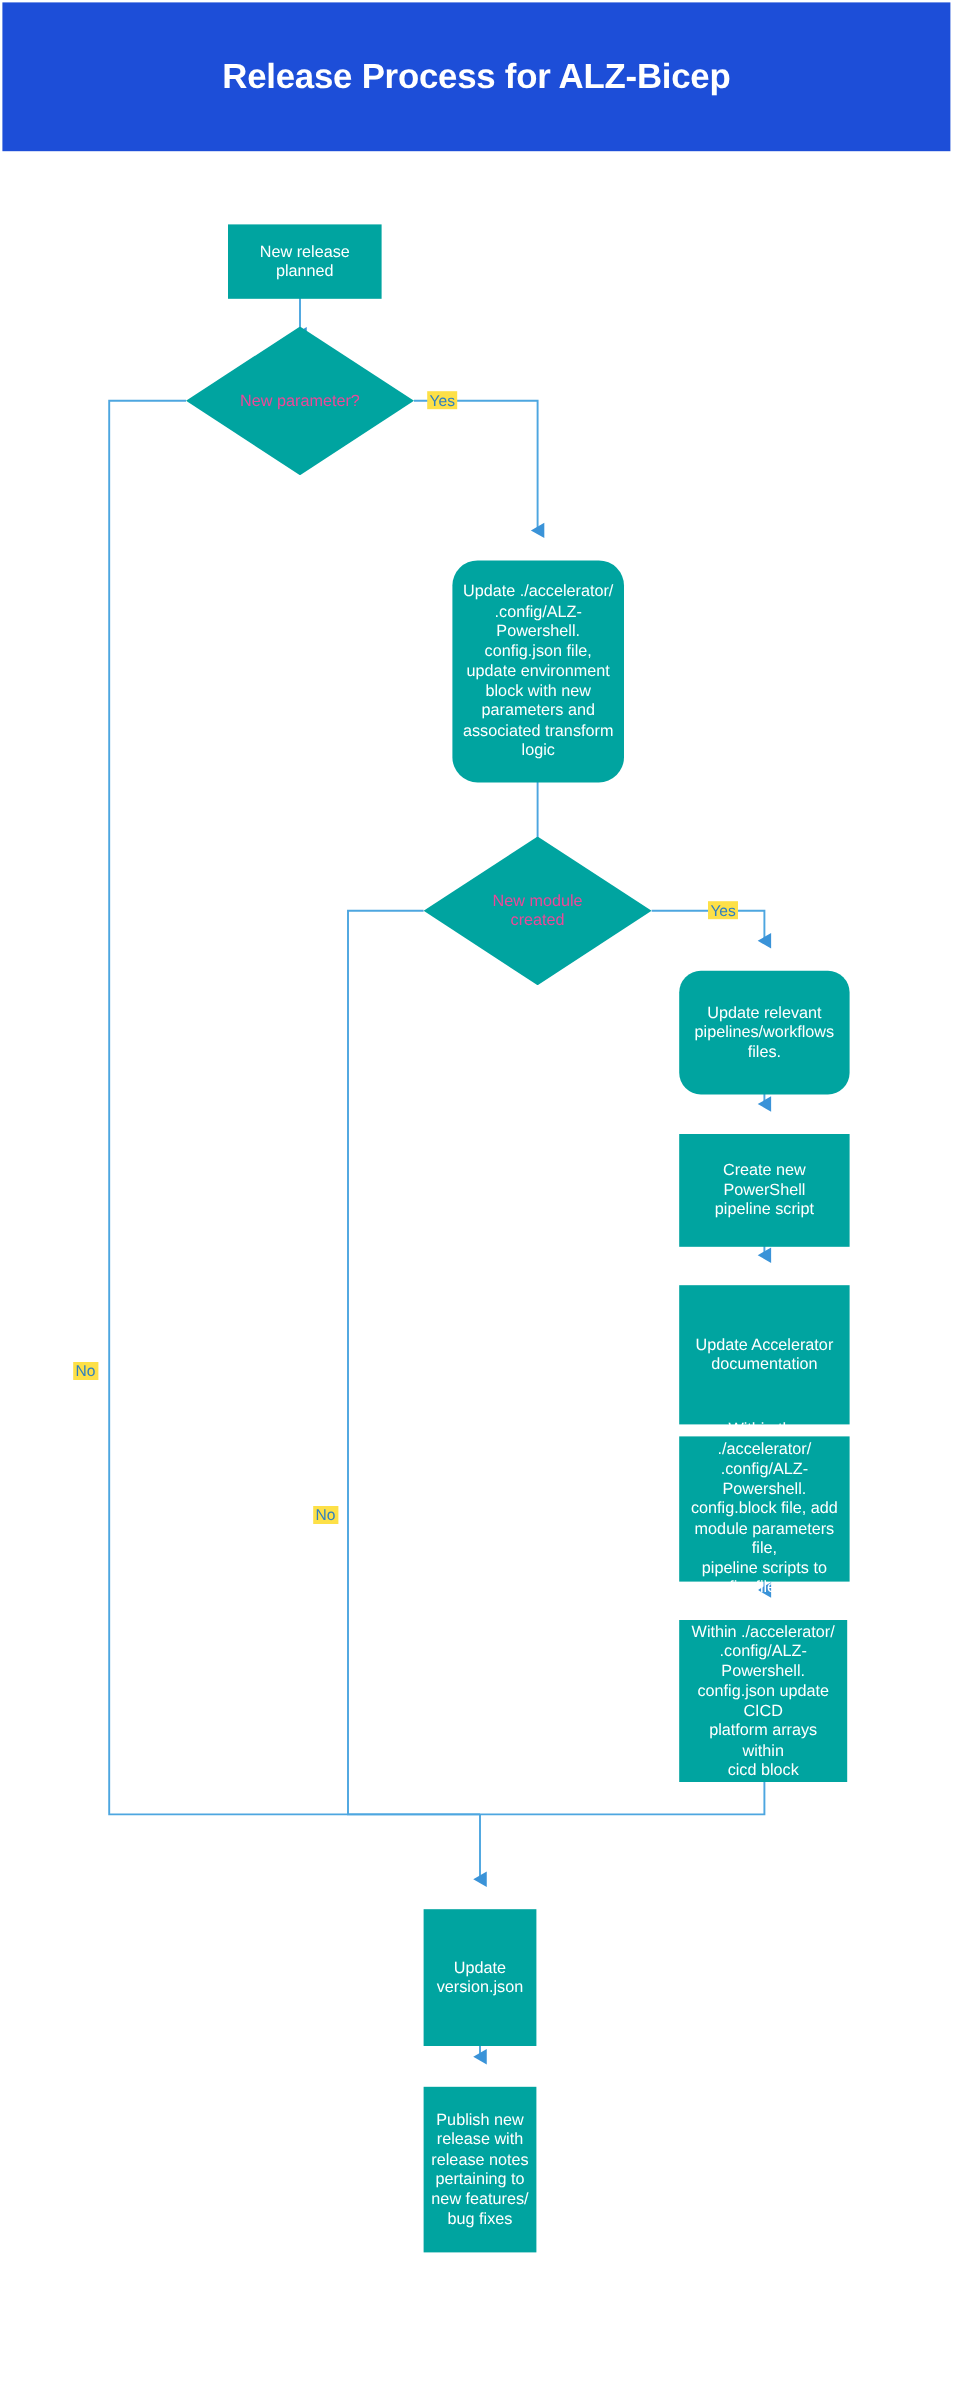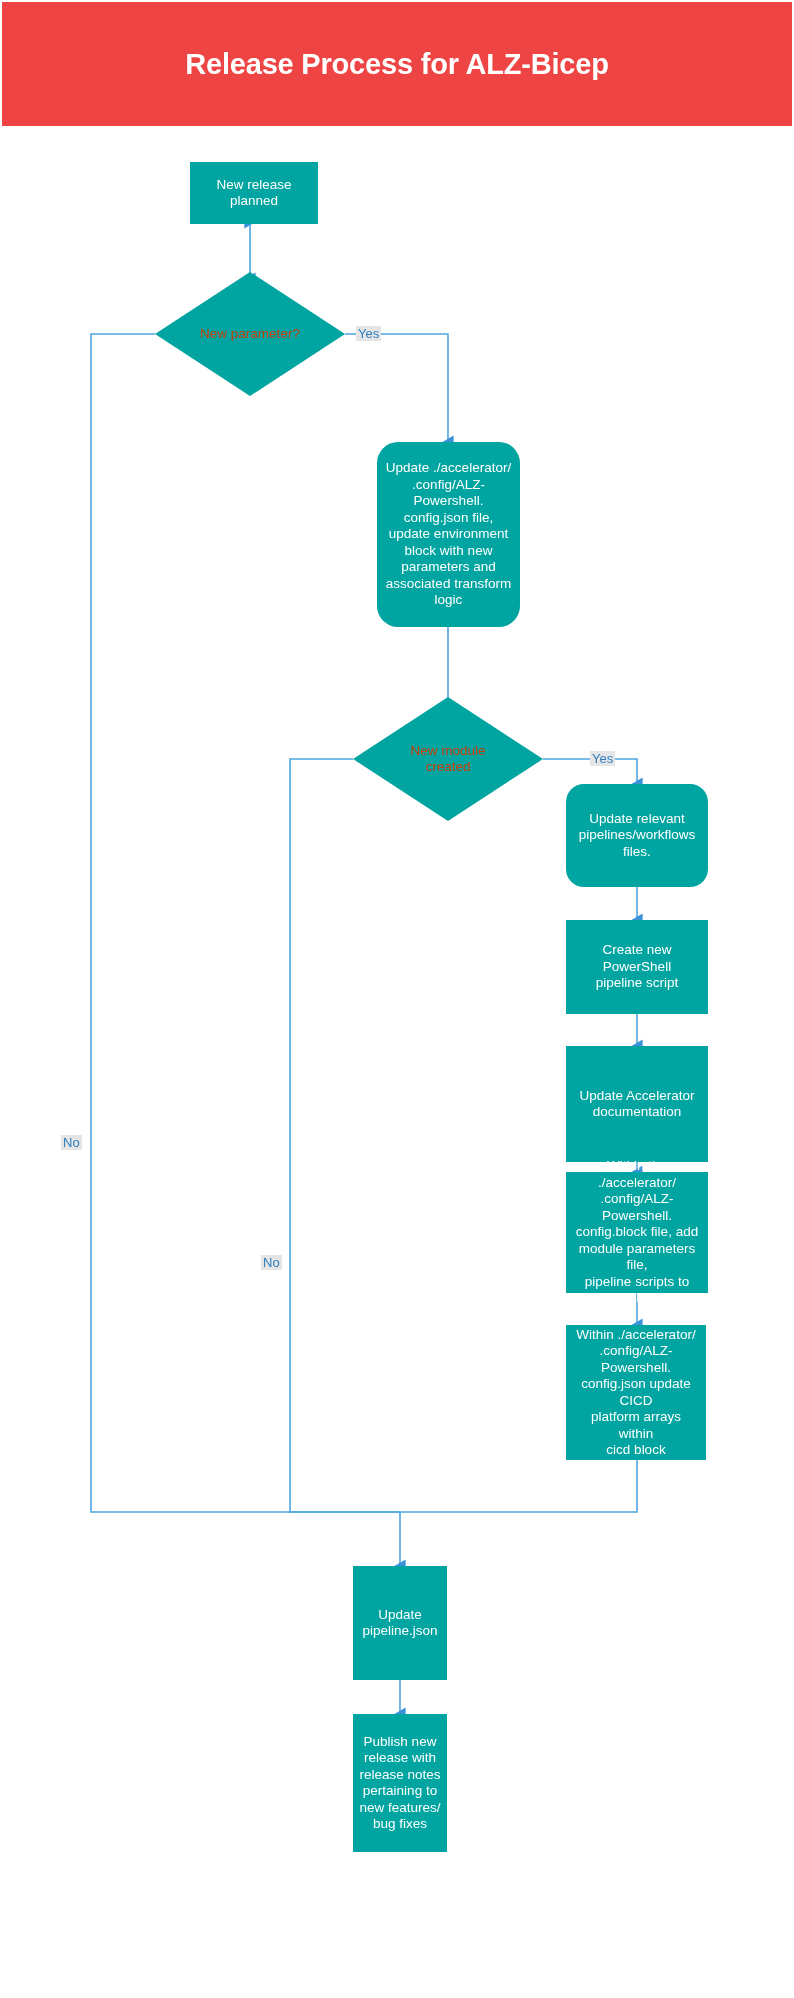--- a/index.html
+++ b/index.html
@@ -15,21 +15,21 @@
     overflow: hidden;
   }
 
   
   #header-banner {
     position: absolute;
     left: 2px;
     top: 2px;
     width: 790px;
     height: 124px;
-    background: #ef4444;
+    background: #1d4ed8;
     display: flex;
     align-items: center;
     justify-content: center;
   }
   #header-title {
     color: #ffffff;
     font-size: 29px;
     font-weight: bold;
     letter-spacing: -0.2px;
     text-align: center;
@@ -62,20 +62,21 @@
     justify-content: center;
     text-align: center;
     color: #ffffff;
     font-family: "Liberation Sans", sans-serif;
   }
   .node-process {
     background: #00a4a0;
     font-size: 13.5px;
     line-height: 16.5px;
     padding: 4px 6px;
+    margin-top: 25px;
   }
   .node-process .node-text {
     width: 100%;
     white-space: pre-line;
   }
 
   .node-decision {
     background: transparent;
   }
   .node-decision .diamond-shape {
@@ -86,31 +87,31 @@
     height: 100%;
     background: #00a4a0;
     clip-path: polygon(50% 0%, 100% 50%, 50% 100%, 0% 50%);
   }
   .node-decision .node-text {
     position: relative;
     z-index: 2;
     font-size: 13.5px;
     line-height: 16.5px;
     white-space: pre-line;
-    color: #c2410c;
+    color: #ec4899;
   }
 
   
   .edge-label {
     position: absolute;
     color: #2f7fc0;
     font-size: 13px;
     line-height: 15px;
     font-family: "Liberation Sans", sans-serif;
-    background: #e5e5e5;
+    background: #fde047;
     padding: 0 2px;
     white-space: nowrap;
   }
 </style>
 </head>
 <body>
 
 <div id="header-banner">
   <div id="header-title">Release Process for ALZ-Bicep</div>
 </div>
@@ -205,21 +206,21 @@
   <div class="node node-process" style="left:566px; top:1325px; width:140px; height:135px;">
     <span class="node-text">Within  ./accelerator/
 .config/ALZ-Powershell.
 config.json update CICD
 platform arrays within
 cicd block</span>
   </div>
 
   <div class="node node-process" style="left:353px; top:1566px; width:94px; height:114px;">
     <span class="node-text">Update
-pipeline.json</span>
+version.json</span>
   </div>
 
   <div class="node node-process" style="left:353px; top:1714px; width:94px; height:138px;">
     <span class="node-text">Publish new
 release with
 release notes
 pertaining to
 new features/
 bug fixes</span>
   </div>

